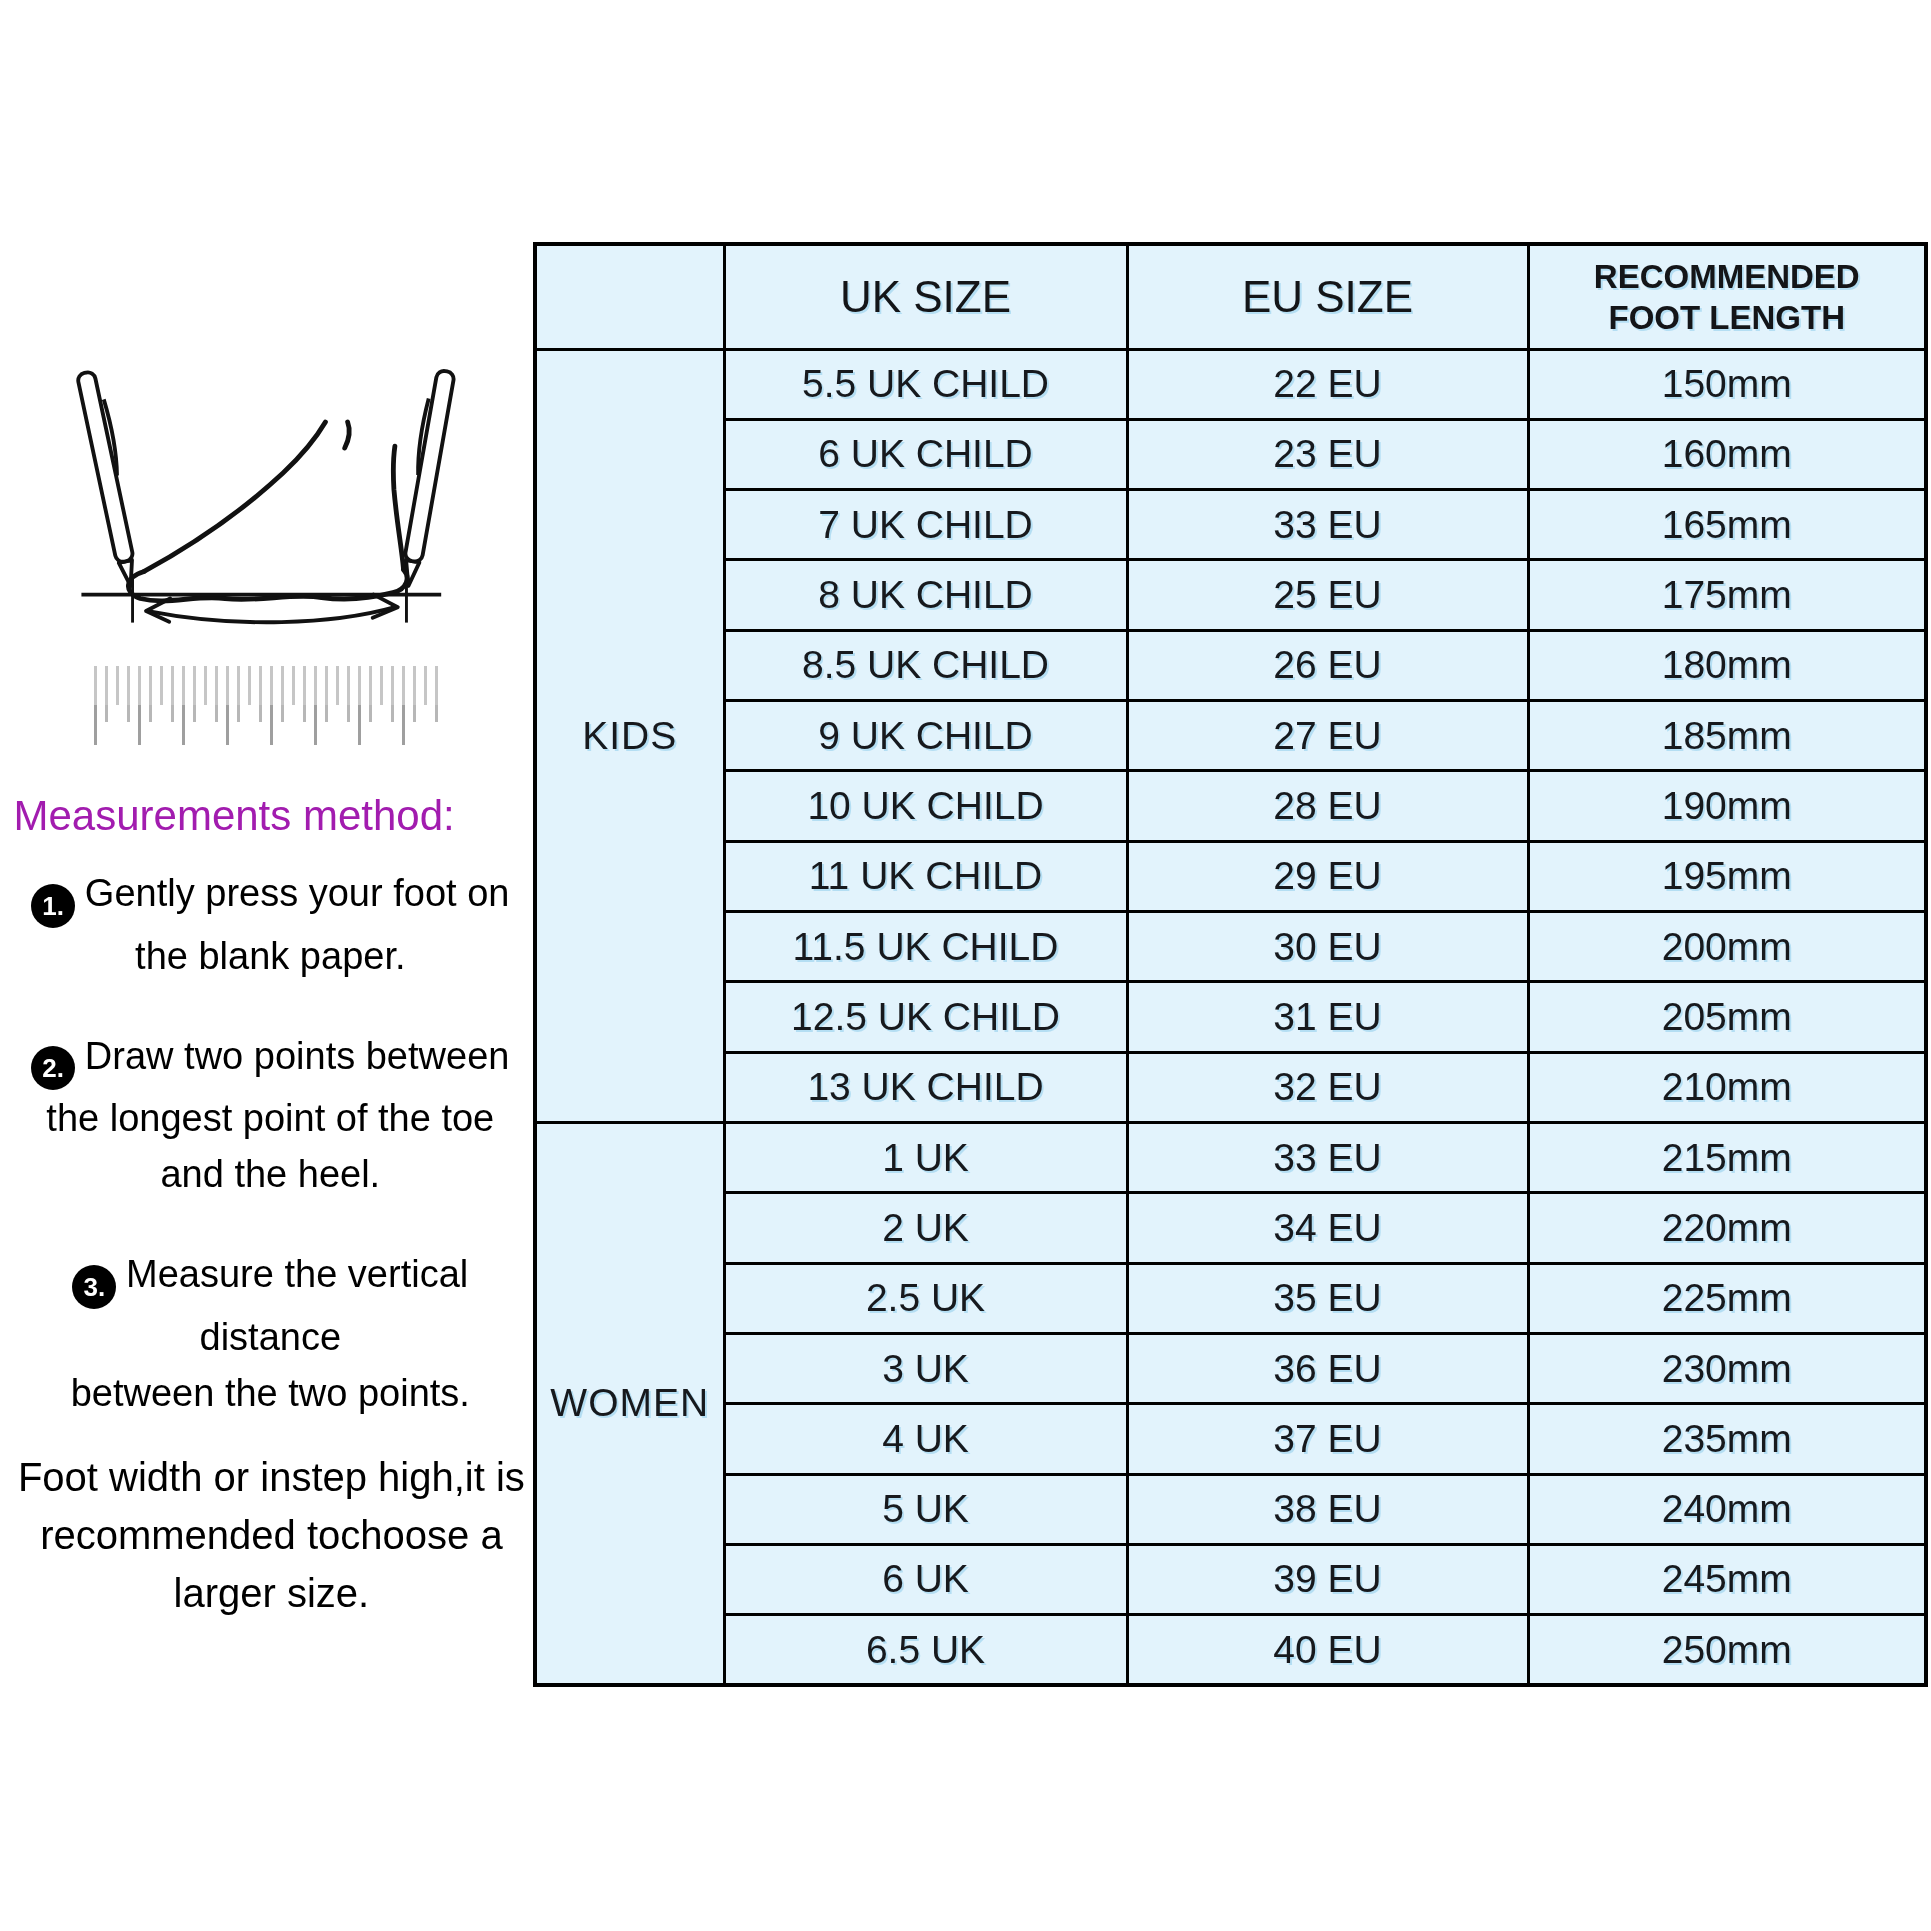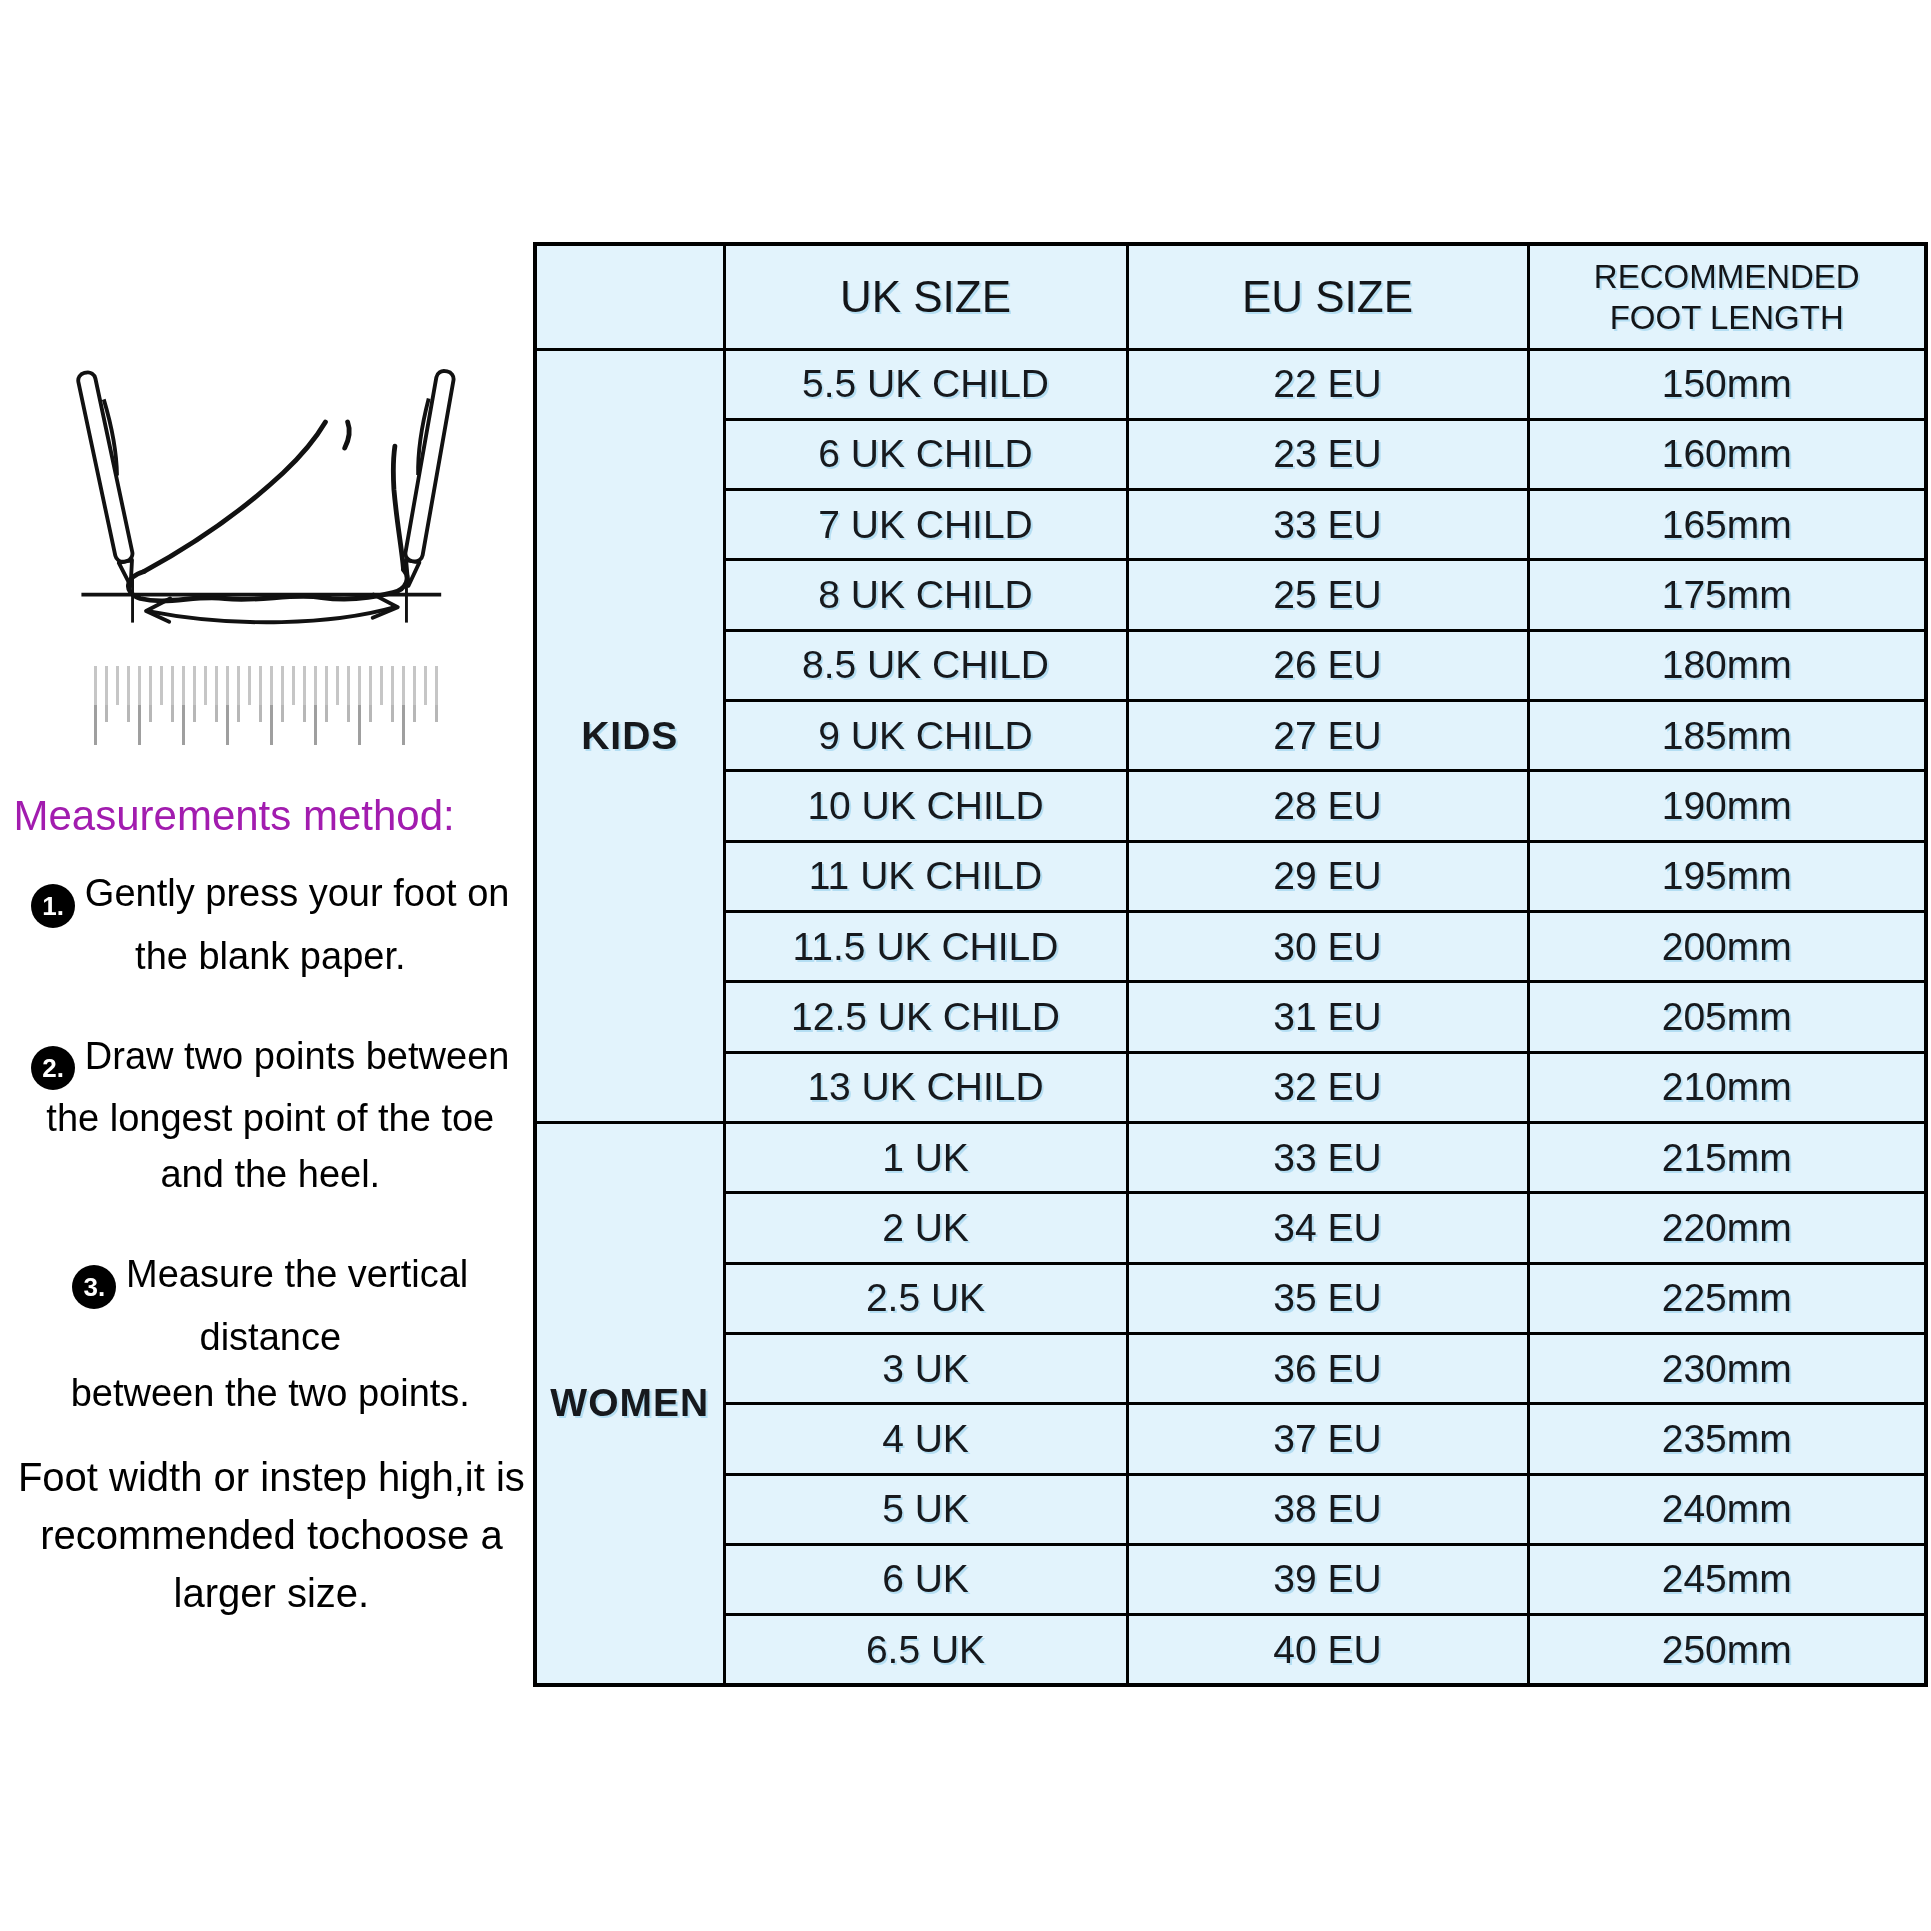--- a/index.html
+++ b/index.html
@@ -46,22 +46,22 @@
     background:#e2f3fc;overflow:hidden;
     text-shadow:1.9px 1.9px 0 rgba(125,198,232,.45);
   }
   #size-table thead tr{height:105px;}
   #size-table tbody tr{height:70px;}
   th.h-corner{background:#e2f3fc;}
   th.h-uk{background:linear-gradient(112deg,#c9cbcf 0%,#bfc1c5 45%,#d2d3d6 100%);
     font-size:44px;font-weight:500;color:#141518;}
   th.h-eu{background:linear-gradient(112deg,#bfc1c5 0%,#c7c9cc 40%,#cfdae0 72%,#dceef8 100%);
     font-size:44px;font-weight:500;color:#141518;}
-  th.h-foot{background:#d5eef9;font-size:33px;line-height:41px;font-weight:400;color:#141518;}
-  td.group-cell{font-size:39px;letter-spacing:1px;color:#101216;font-weight:bold;}
+  th.h-foot{background:#d5eef9;font-size:33px;line-height:41px;font-weight:700;color:#141518;}
+  td.group-cell{font-size:39px;letter-spacing:1px;color:#101216;}
   #size-table tbody td{font-size:39px;color:#17191d;}
 </style>
 </head>
 <body>
 
 <div id="canvas">
 
   <svg id="foot-svg" viewBox="0 0 420 310" aria-hidden="true">
 
     <g transform="translate(80,255) rotate(-12)">

